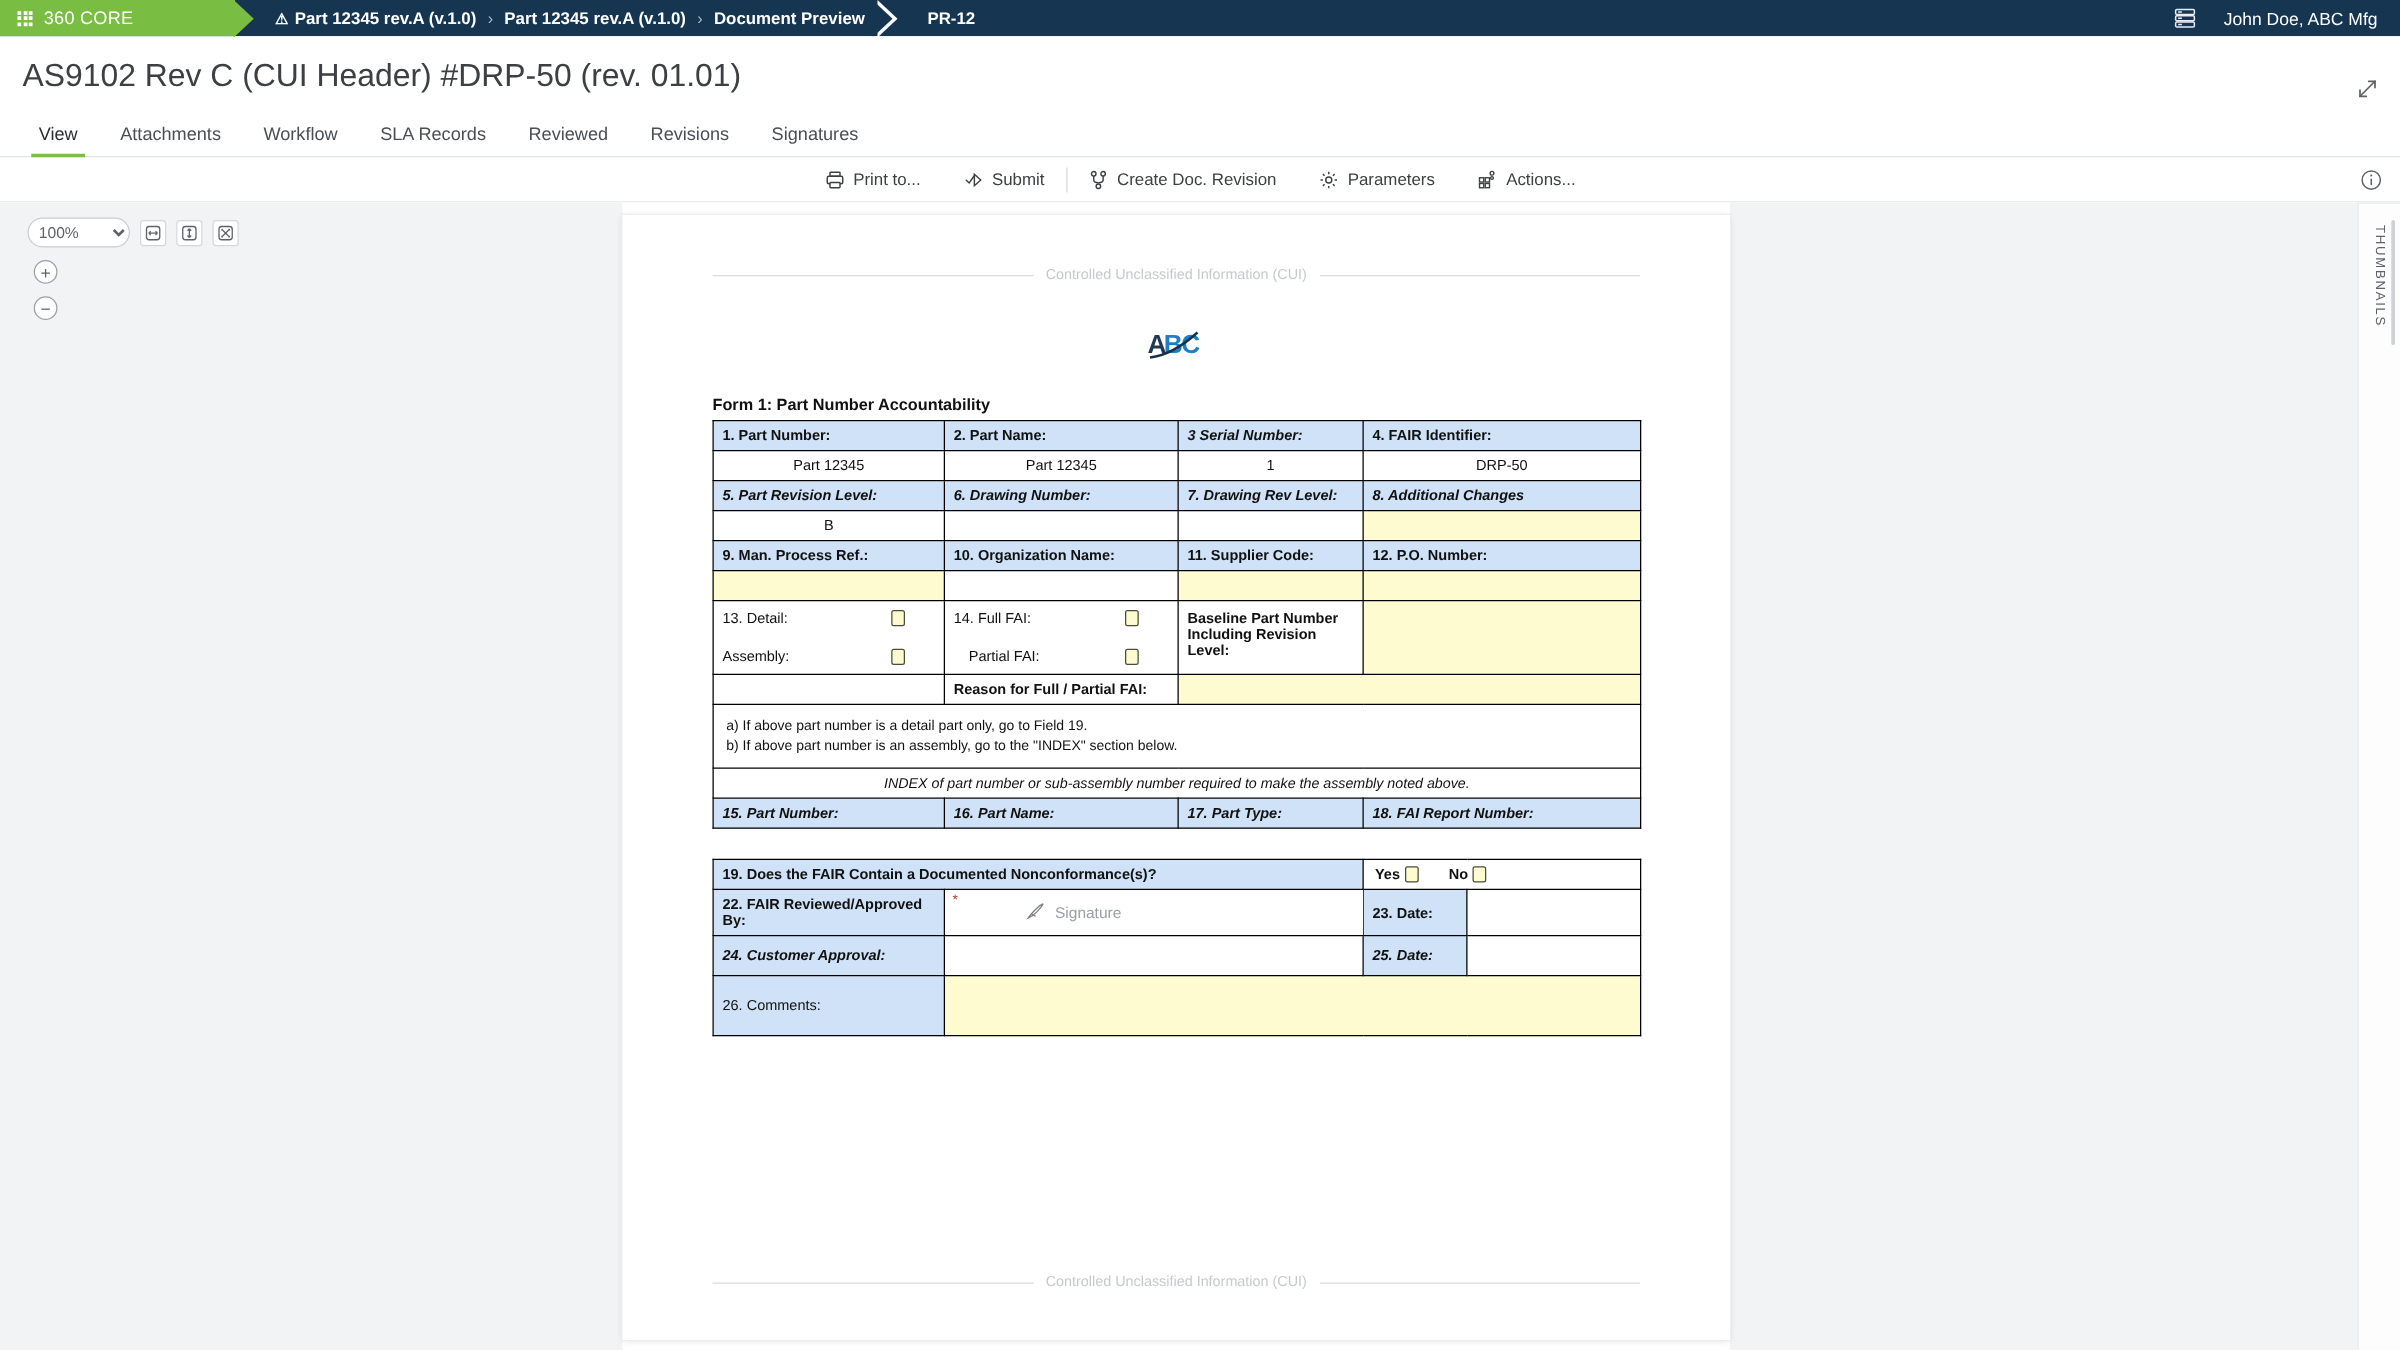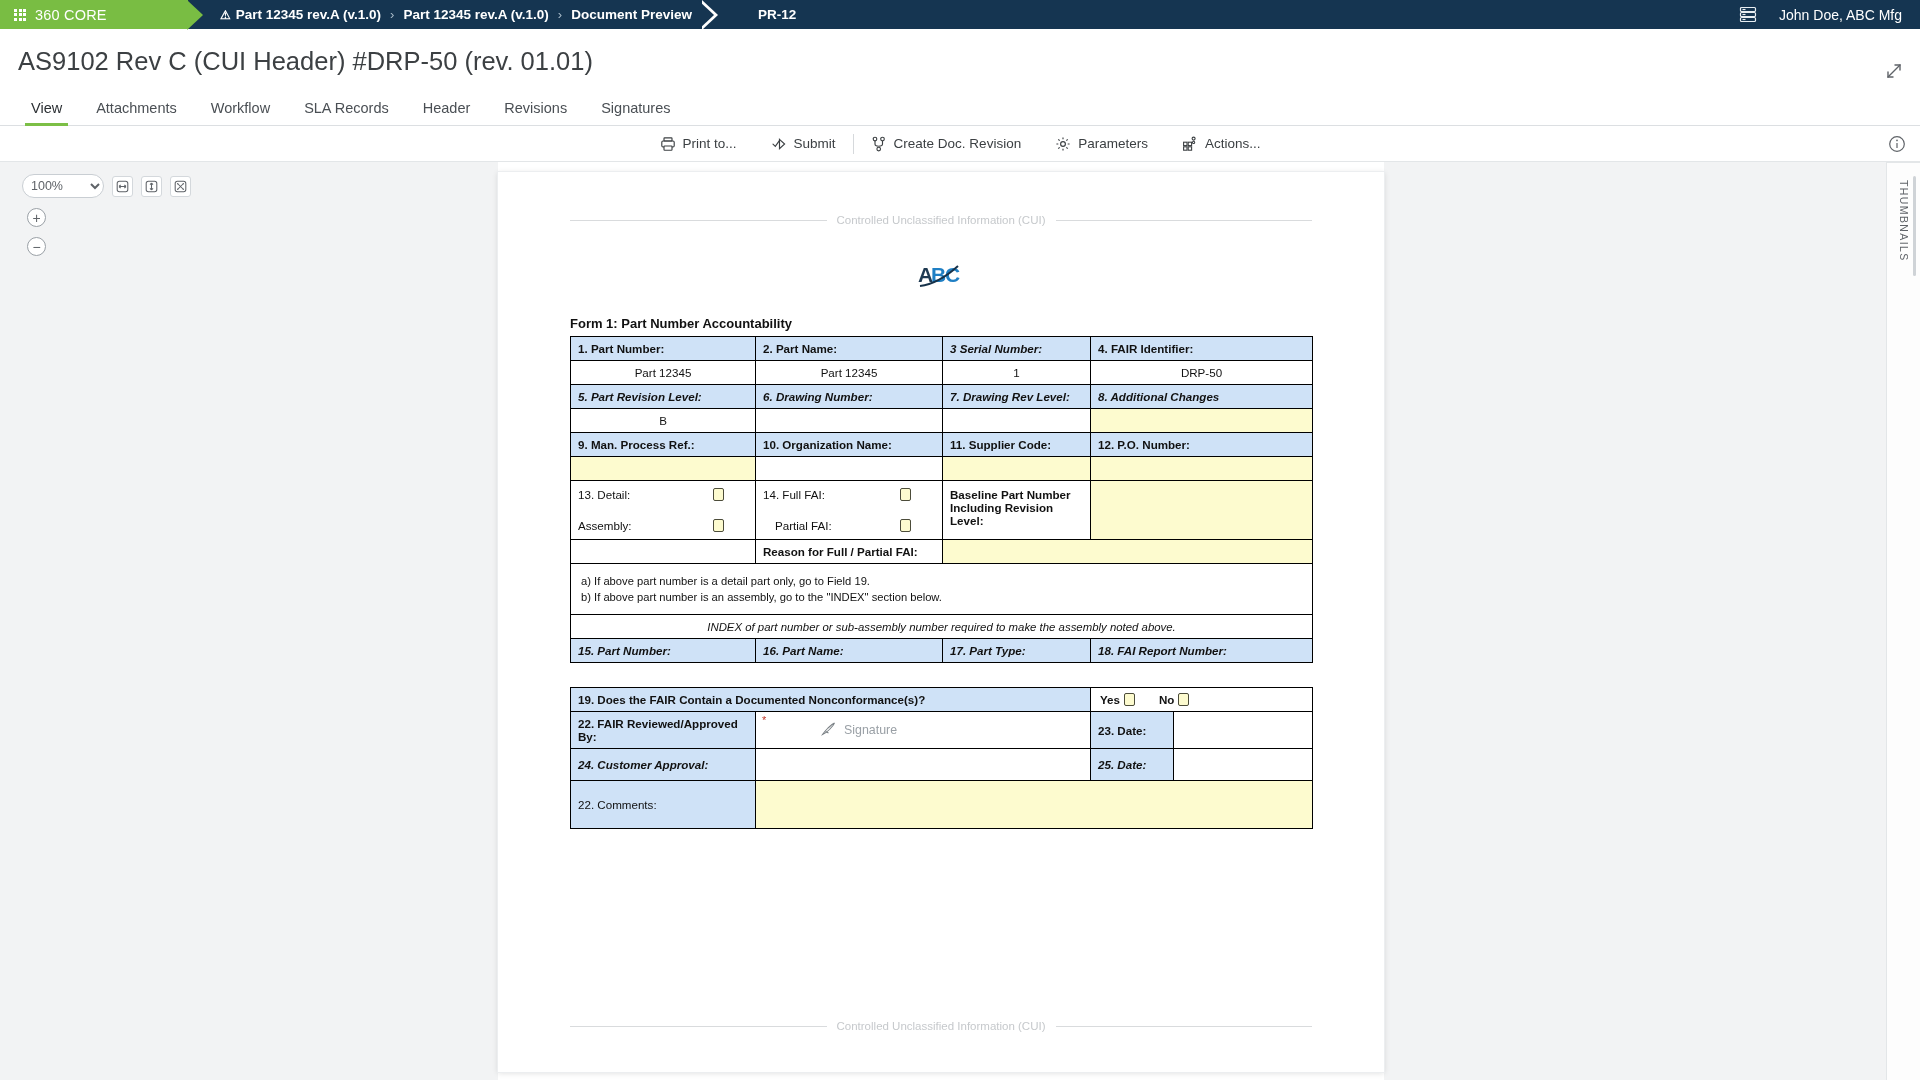--- a/index.html
+++ b/index.html
@@ -68,21 +68,21 @@
     border-left: 16px solid #ffffff;
   }
   .chev-big::after {
     content:"";
     position:absolute; left:-4px; top:0;
     width:0;height:0;
     border-top: 15px solid transparent;
     border-bottom: 15px solid transparent;
     border-left: 16px solid #153551;
   }
-  .crumb-last { font-size:13.5px; font-weight:bold; color:#ffffff; margin-left:30px; }
+  .crumb-last { font-size:13.5px; font-weight:bold; color:#ffffff; margin-left:14px; }
   .warn-icon { font-size: 12px; color:#ffffff; }
 
   .topbar-right {
     margin-left: auto;
     display: flex; align-items: center; gap: 22px;
     padding-right: 18px;
   }
   .user-name { font-size: 14px; color:#ffffff; }
   .server-icon { width:18px; height:17px; display:block; }
 
@@ -329,21 +329,21 @@
       <polyline points="9,16 4,16 4,11"></polyline>
     </svg>
   </span>
 </div>
 
 <div class="tabs">
   <div class="tab active">View</div>
   <div class="tab">Attachments</div>
   <div class="tab">Workflow</div>
   <div class="tab">SLA Records</div>
-  <div class="tab">Header</div>
+  <div class="tab">Reviewed</div>
   <div class="tab">Revisions</div>
   <div class="tab">Signatures</div>
 </div>
 
 <div class="toolbar">
   <div class="tb-item">
     <span>
       <svg class="tb-icon" viewBox="0 0 16 16" fill="none" stroke="#3c4043" stroke-width="1.15">
         <rect x="4" y="1.8" width="8" height="3.2" rx=".6"></rect>
         <rect x="1.8" y="5" width="12.4" height="6" rx="1.2"></rect>
@@ -594,21 +594,21 @@
           <td class="hd">23. Date:</td>
           <td class="wht"></td>
         </tr>
         <tr style="height:32px">
           <td class="hd ital">24. Customer Approval:</td>
           <td class="wht"></td>
           <td class="hd ital">25. Date:</td>
           <td class="wht"></td>
         </tr>
         <tr style="height:48px">
-          <td class="hd" style="font-weight:normal">22. Comments:</td>
+          <td class="hd" style="font-weight:normal">26. Comments:</td>
           <td class="yel" colspan="3"></td>
         </tr>
       </tbody>
     </table>
 
     <div class="cui-banner cui-bot">
       <span class="rule"></span>
       <span class="txt">Controlled Unclassified Information (CUI)</span>
       <span class="rule"></span>
     </div>

